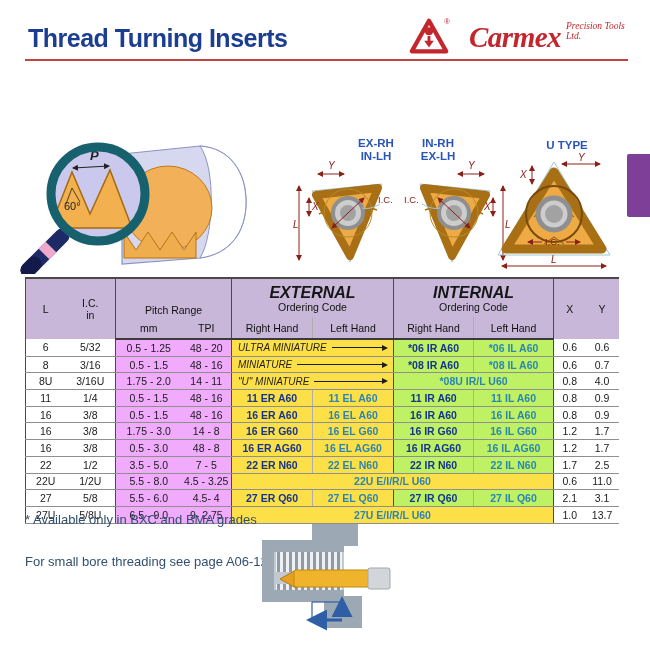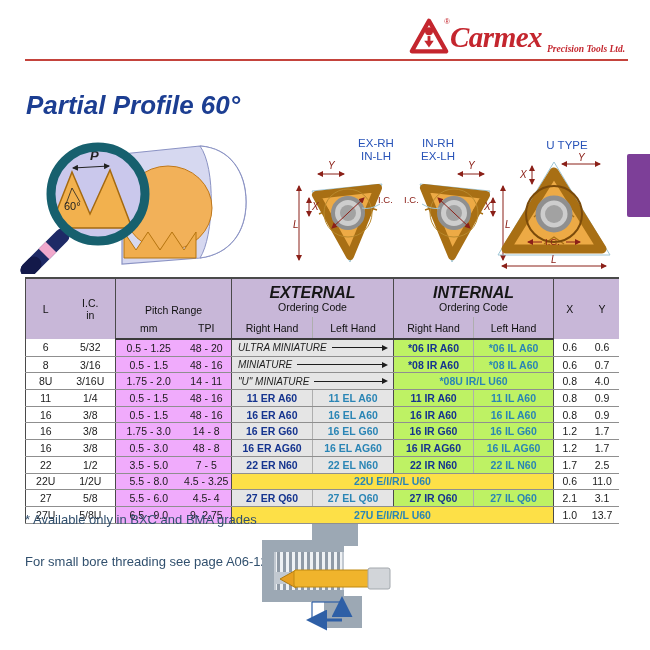--- a/index.html
+++ b/index.html
@@ -4,33 +4,33 @@
 <style>
   html,body{margin:0;padding:0;background:#fff;}
   .page{position:relative;width:650px;height:650px;background:#fff;overflow:hidden;
         font-family:"Liberation Sans",sans-serif;}
 
   
   .page-title{position:absolute;left:28px;top:24px;font-size:25px;font-weight:bold;
               color:#1c3e92;letter-spacing:-0.5px;}
   .logo{position:absolute;left:408px;top:14px;width:225px;height:46px;display:flex;align-items:center;}
   .logo-icon{width:42px;height:42px;flex:0 0 auto;}
-  .brand-wrap{display:flex;align-items:flex-end;margin-left:0;}
+  .brand-wrap{display:flex;align-items:flex-start;margin-left:19px;}
   .brand{font-family:"Liberation Serif",serif;font-style:italic;font-weight:bold;
          font-size:29px;color:#c4262e;letter-spacing:-0.5px;}
-  .brand-sub{font-family:"Liberation Serif",serif;font-style:italic;font-weight:bold;
+  .brand-sub{font-family:"Liberation Serif",serif;font-style:italic;font-weight:normal;
              font-size:9.5px;color:#c4262e;margin-left:5px;}
   .rule{position:absolute;left:25px;top:59px;width:603px;height:2px;background:#c4433c;}
 
   .section-title{position:absolute;left:26px;top:90px;font-size:26px;font-weight:bold;
                  font-style:italic;color:#1c3e92;}
 
   
   .magnifier{position:absolute;left:10px;top:132px;}
-  .insert-label{position:absolute;font-size:11.5px;font-weight:normal;color:#2853b8;
+  .insert-label{position:absolute;font-size:11.5px;font-weight:bold;color:#2853b8;
                 line-height:13px;text-align:center;}
   .lbl1{left:348px;top:137px;width:56px;}
   .lbl2{left:410px;top:137px;width:56px;}
   .lblu{left:524px;top:139px;width:86px;}
   .insert-svg{position:absolute;}
   .ins1{left:292px;top:158px;}
   .ins2{left:398px;top:158px;}
   .ins3{left:492px;top:152px;}
   .page-tab{position:absolute;left:627px;top:154px;width:23px;height:63px;
             background:#7d3f98;border-radius:2px 0 0 2px;}
@@ -44,21 +44,21 @@
   thead tr.hr1 th{height:37px;}
   thead tr.hr2 th{height:21px;border-bottom:2px solid #3a3a3a;}
   th.vbottom{vertical-align:bottom;padding-bottom:1px;margin-top:30px;}
   .hd-big{font-size:16px;font-weight:bold;font-style:italic;color:#161616;line-height:17px;}
   .hd-sm{font-size:10.5px;line-height:12px;}
   tbody td{height:15.7px;border-bottom:1px solid #8f8f8f;text-align:center;
            font-size:10.5px;color:#1a1a1a;padding:0;white-space:nowrap;overflow:hidden;}
   .vdark{border-left:1px solid #4a4a4a;}
   .vlight{border-left:1px solid #aeaeae;}
   .col-mm,.col-tpi{background:#f0abfc;}
-  .ext{background:#e5e5e5;}
+  .ext{background:#fde047;}
   .int{background:#bef264;}
   .rh{color:#15348f;font-weight:bold;}
   .lh{color:#2a85b5;font-weight:bold;}
   .code-span{background:#fde047;color:#2a85b5;font-weight:bold;}
   td.mini{padding:0;}
   td.mini .mini-flex{display:flex;align-items:center;padding:0 5px 0 6px;}
   .mini-label{font-style:italic;font-size:10px;font-weight:500;color:#1d1d1d;white-space:nowrap;}
   .arrow-line{flex:1;height:1.2px;background:#1d1d1d;margin-left:5px;}
   .arrow-tip{width:0;height:0;border-left:6px solid #1d1d1d;
              border-top:3px solid transparent;border-bottom:3px solid transparent;}
@@ -68,36 +68,36 @@
   .n1{top:512px;}
   .n2{top:531px;}
   .n3{top:554px;}
   .bore-illu{position:absolute;left:250px;top:510px;}
 </style>
 </head>
 <body>
 
 <div class="page">
 
+  <div class="page-title">Thread Turning Inserts</div>
   <div class="logo">
     <svg class="logo-icon" viewBox="0 0 44 44">
       <path d="M22,5 L40,37 L4,37 Z" fill="none" stroke="#c4262e" stroke-width="4.5" stroke-linejoin="round"></path>
       <circle cx="22" cy="16" r="4.2" fill="#c4262e"></circle>
       <path d="M22,21 v7" stroke="#c4262e" stroke-width="3" fill="none"></path>
       <path d="M17,26 L22,33 L27,26 Z" fill="#c4262e"></path>
       <text x="38" y="8" font-size="8" fill="#c4262e">®</text>
     </svg>
     <span class="brand-wrap">
       <span class="brand">Carmex</span>
       <span class="brand-sub">Precision Tools Ltd.</span>
     </span>
   </div>
   <div class="rule"></div>
 
-  <div class="section-title">Partial Profile 60°</div>
 
   <svg class="magnifier" width="255" height="142" viewBox="0 0 255 142">
     <defs>
       <clipPath id="lensClip">
           <circle cx="88" cy="62" r="44"></circle>
         </clipPath>
       <marker id="pA" markerWidth="6" markerHeight="6" refX="5" refY="3" orient="auto">
           <path d="M0,0 L6,3 L0,6 Z" fill="#222"></path>
         </marker>
       <marker id="pB" markerWidth="6" markerHeight="6" refX="1" refY="3" orient="auto">

